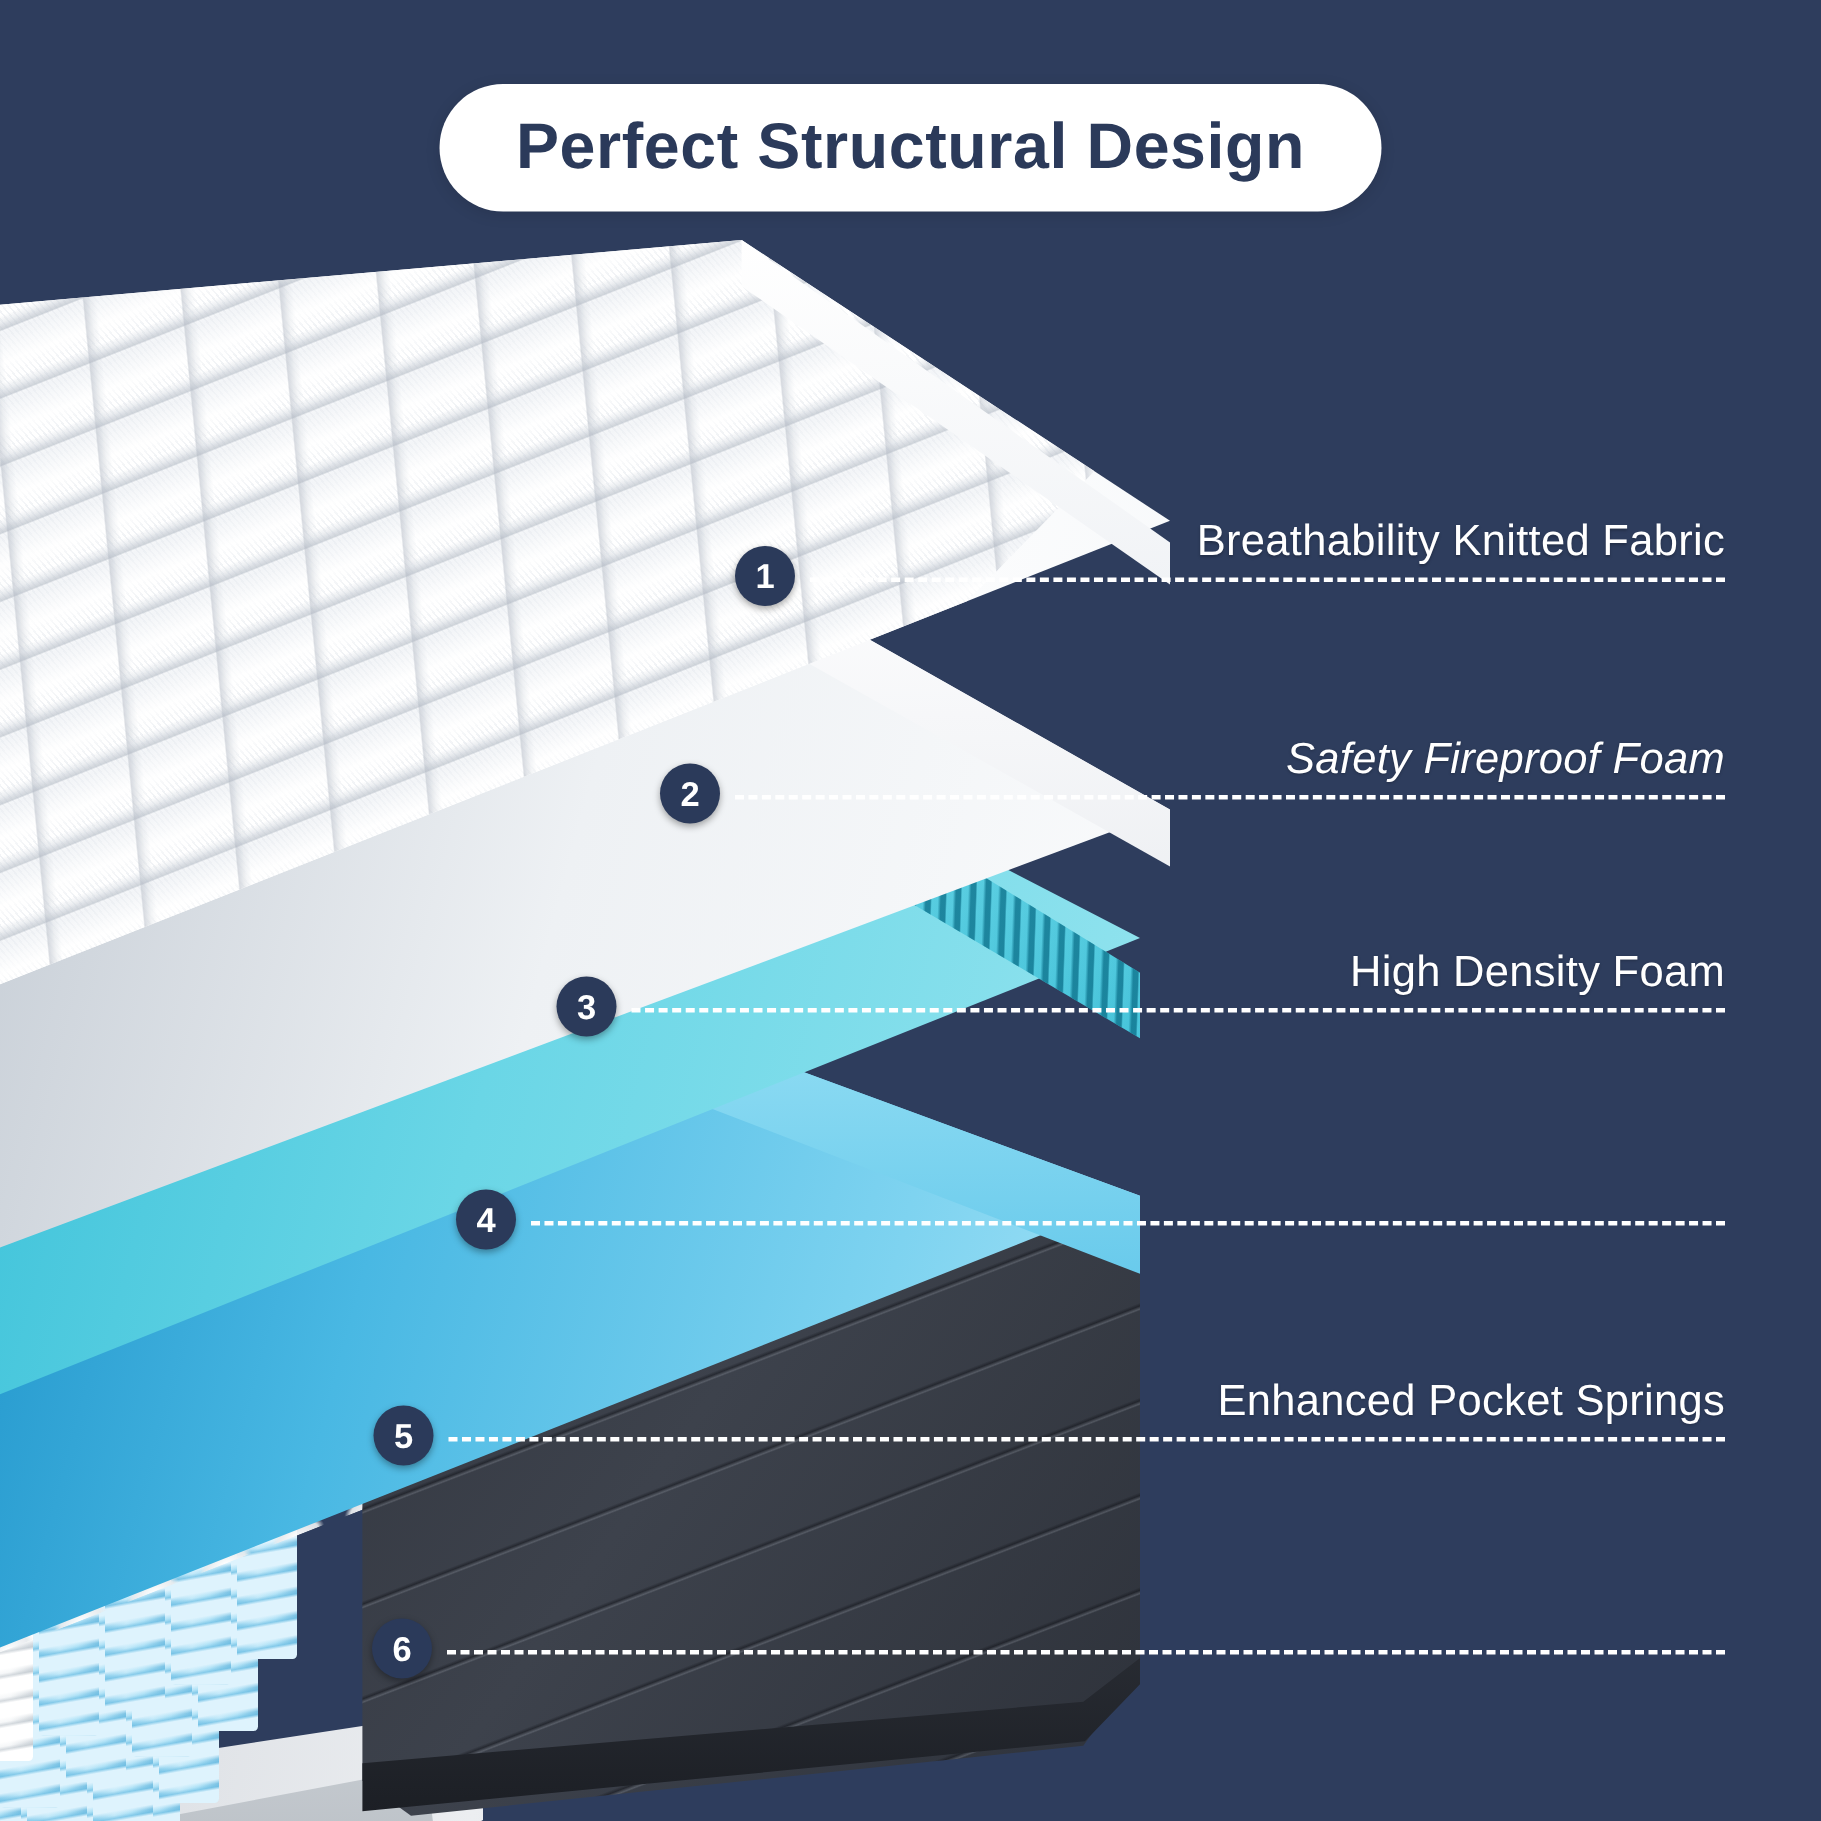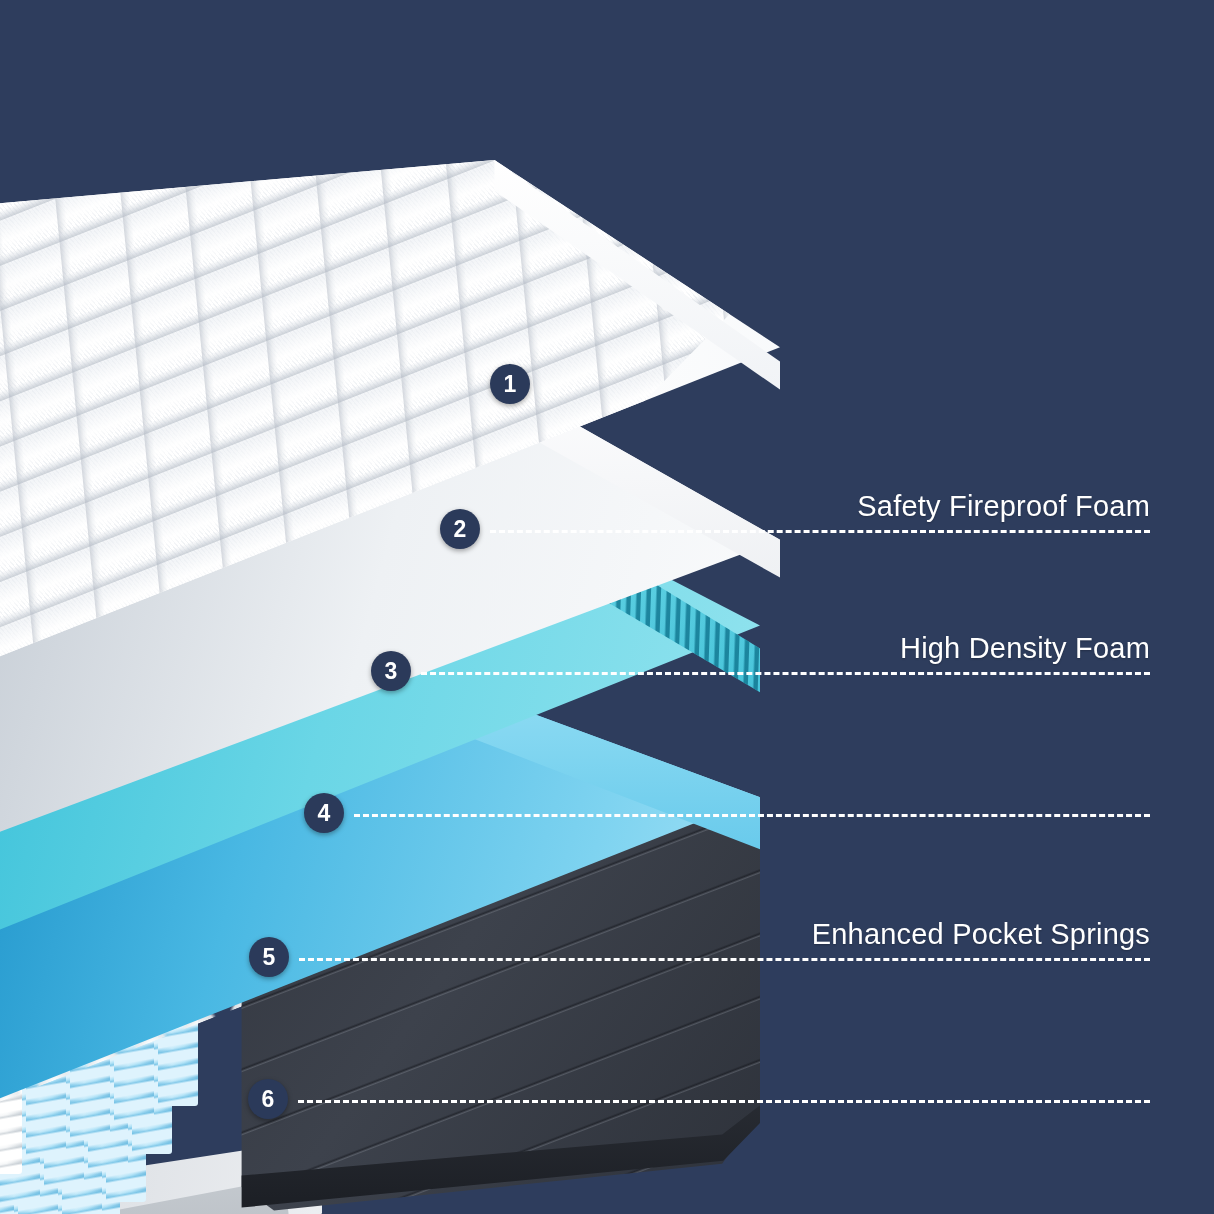--- a/index.html
+++ b/index.html
@@ -439,29 +439,36 @@
 
     <div class="layer" id="fabric-wrap">
       <div class="slab-top" id="fabric-top">
         <div id="fabric-quilt"></div>
       </div>
       <div class="slab-edge" id="fabric-edge"></div>
     </div>
 
   </div>
 
+  <div id="title-pill">
+    <span id="title-text">Perfect Structural Design</span>
+  </div>
 
   <div class="badge" style="left:490px;top:364px;">
     <span>1</span>
   </div>
+  <div class="callout" style="left:540px;top:330px;width:610px;height:58px;">
+    <span class="label">Breathability Knitted Fabric</span>
+    <span class="dash" style="width:610px;"></span>
+  </div>
 
   <div class="badge" style="left:440px;top:509px;">
     <span>2</span>
   </div>
-  <div class="callout" style="left:490px;top:475px;width:660px;height:58px;">
+  <div class="callout" style="left:490px;top:475px;width:660px;height:58px;font-style:italic;">
     <span class="label">Safety Fireproof Foam</span>
     <span class="dash" style="width:660px;"></span>
   </div>
 
   <div class="badge" style="left:371px;top:651px;">
     <span>3</span>
   </div>
   <div class="callout" style="left:421px;top:617px;width:729px;height:58px;text-align:center;">
     <span class="label">High Density Foam</span>
     <span class="dash" style="width:729px;"></span>

